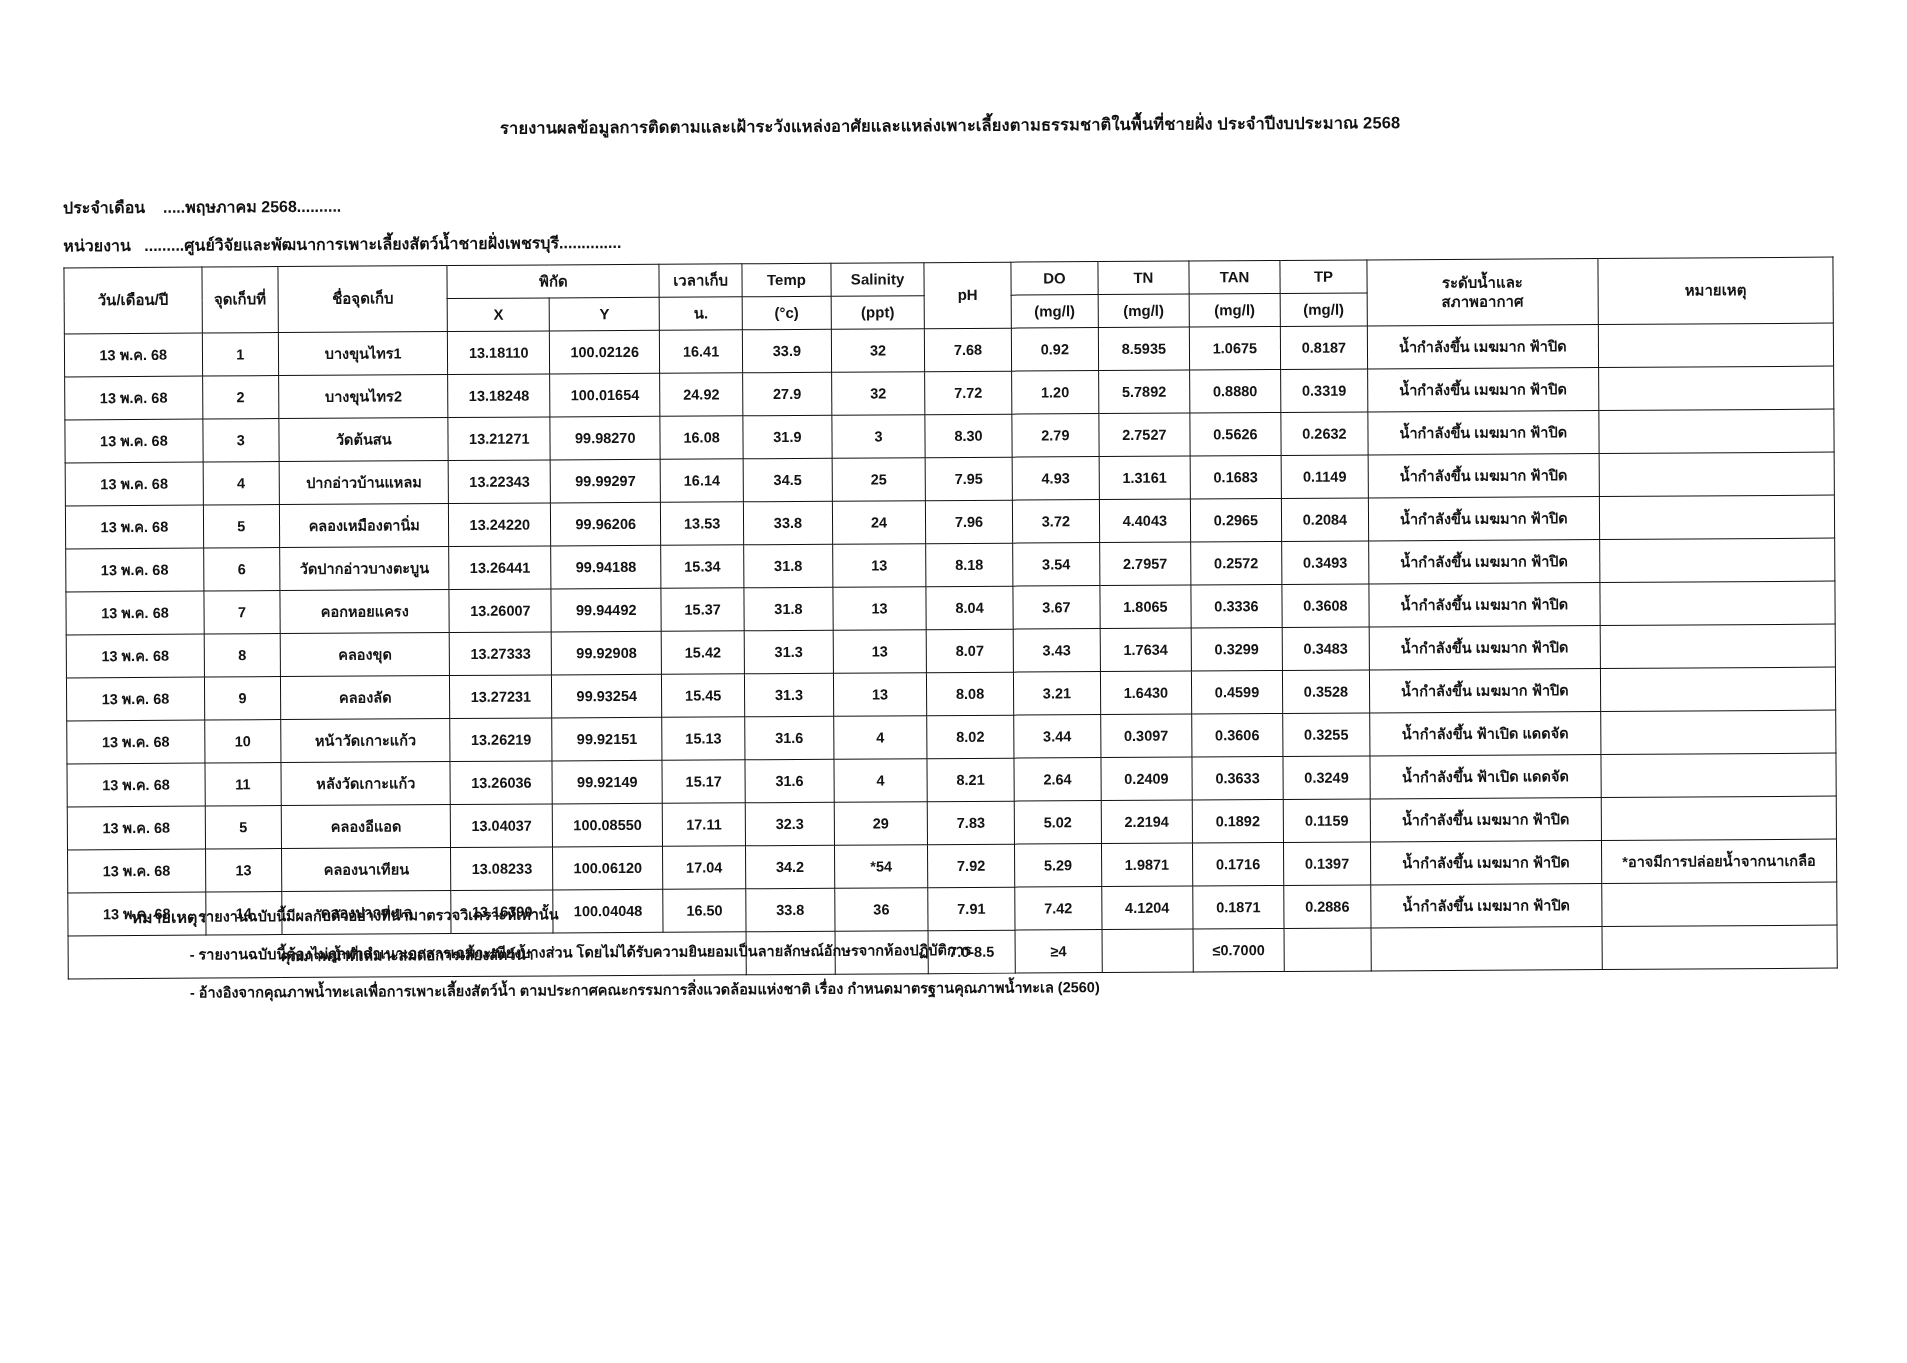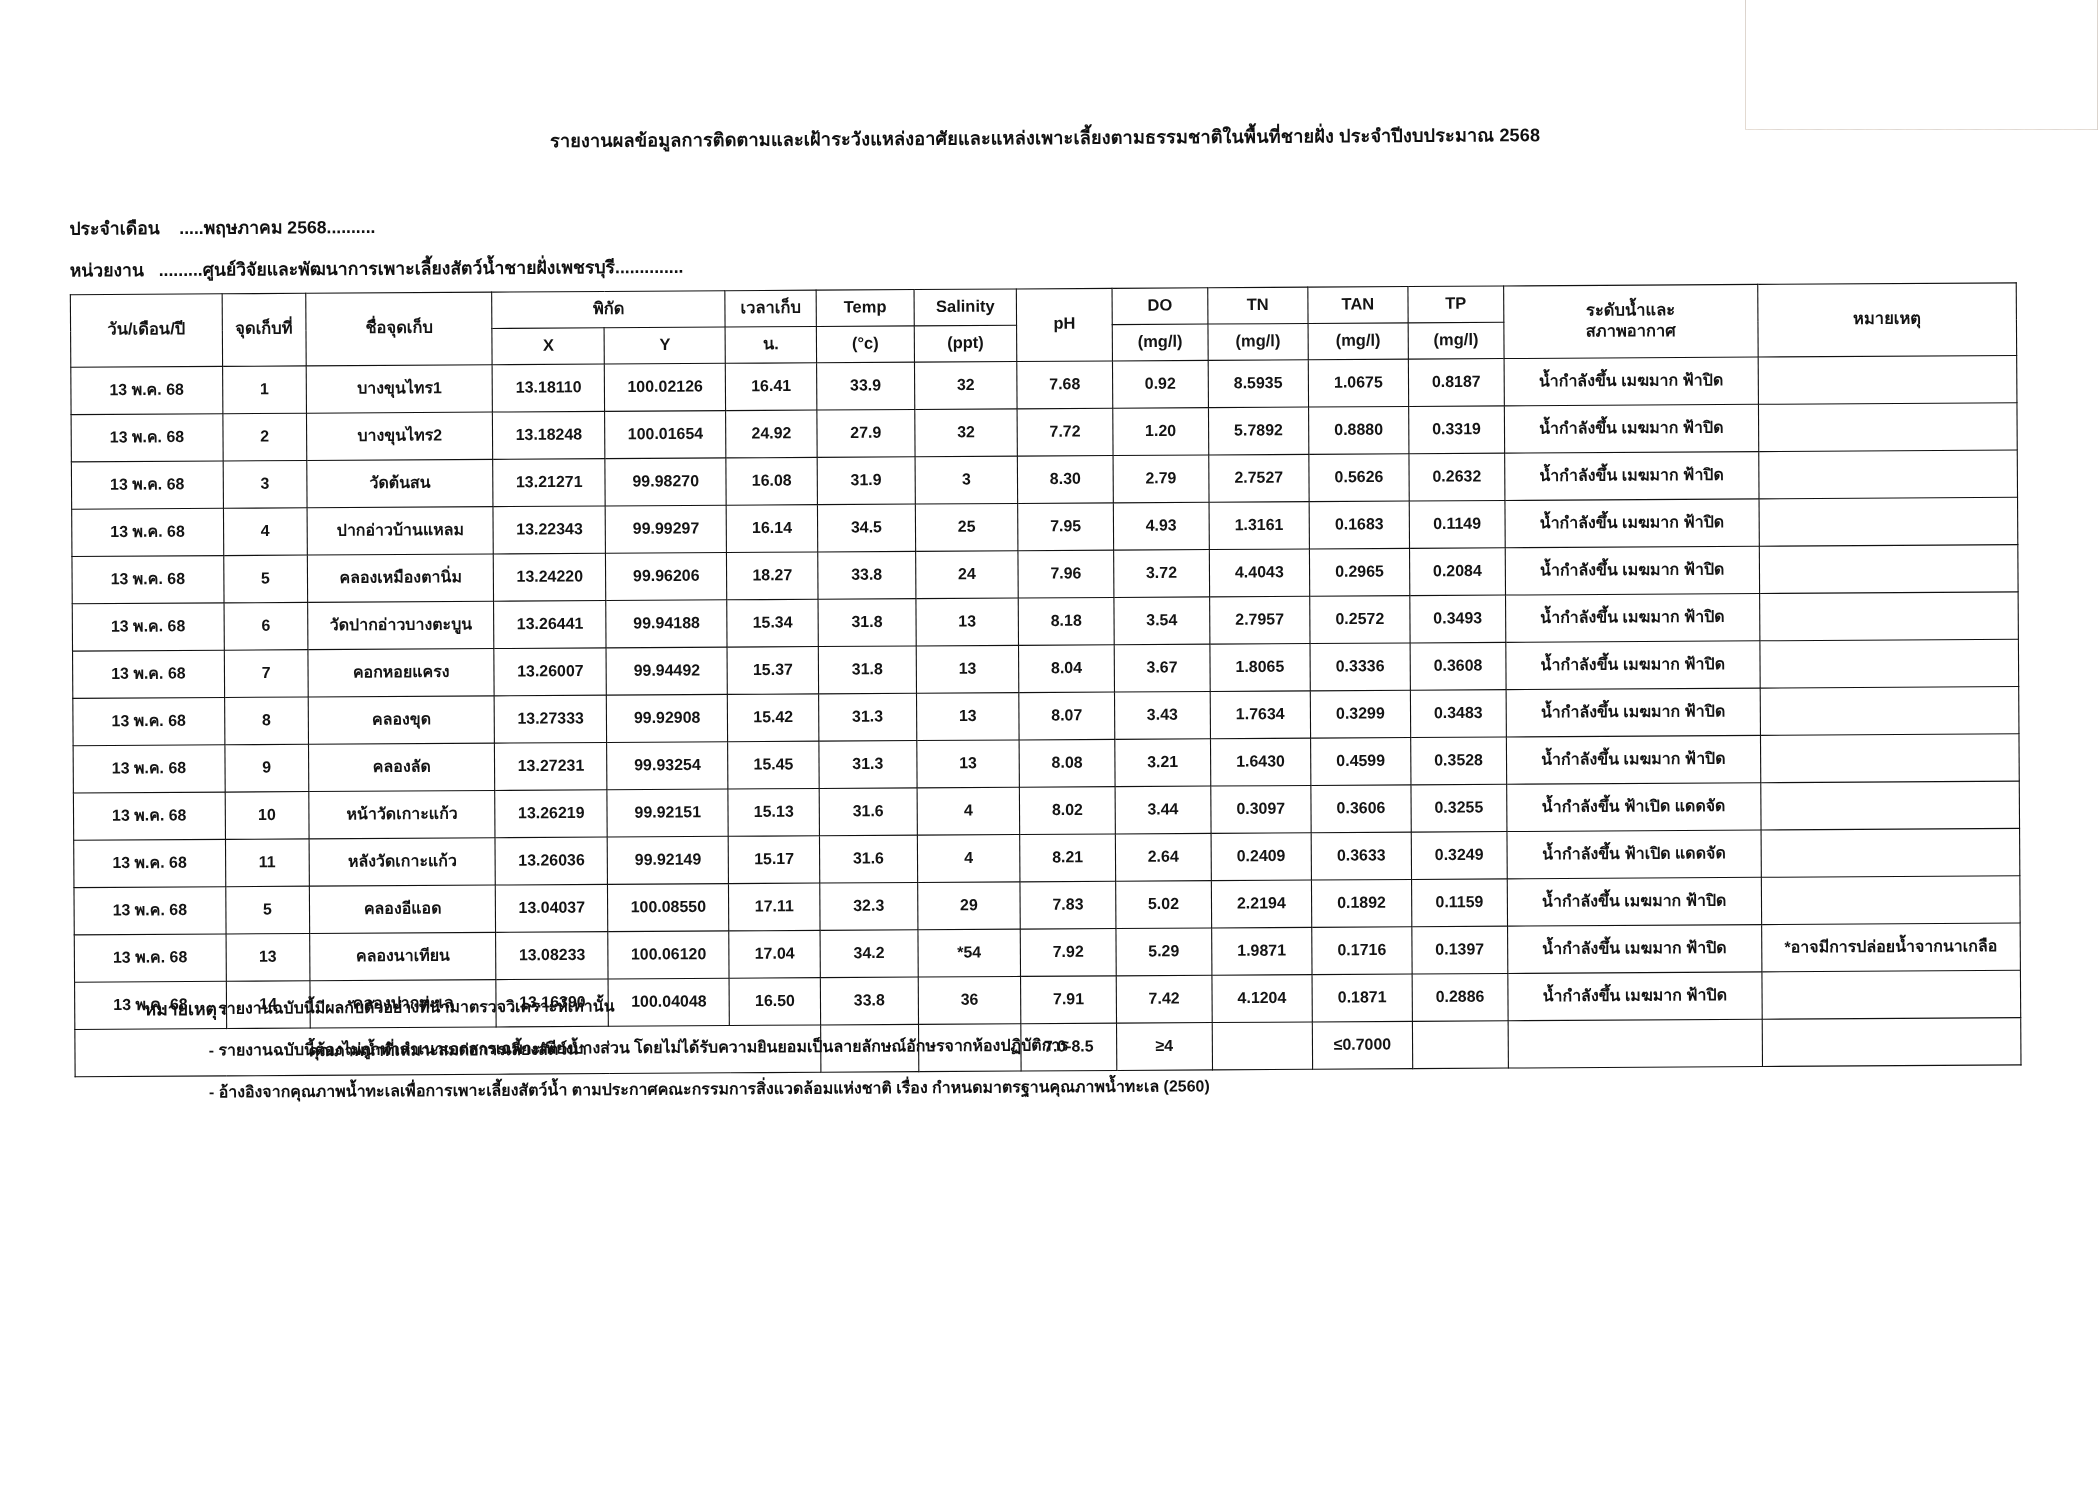--- a/index.html
+++ b/index.html
@@ -254,21 +254,21 @@
           <td>0.1149</td>
           <td class="weather">น้ำกำลังขึ้น เมฆมาก ฟ้าปิด</td>
           <td class="remark"></td>
         </tr>
         <tr>
           <td>13 พ.ค. 68</td>
           <td>5</td>
           <td>คลองเหมืองตานิ่ม</td>
           <td>13.24220</td>
           <td>99.96206</td>
-          <td>18.27</td>
+          <td>13.53</td>
           <td>33.8</td>
           <td>24</td>
           <td>7.96</td>
           <td>3.72</td>
           <td>4.4043</td>
           <td>0.2965</td>
           <td>0.2084</td>
           <td class="weather">น้ำกำลังขึ้น เมฆมาก ฟ้าปิด</td>
           <td class="remark"></td>
         </tr>

